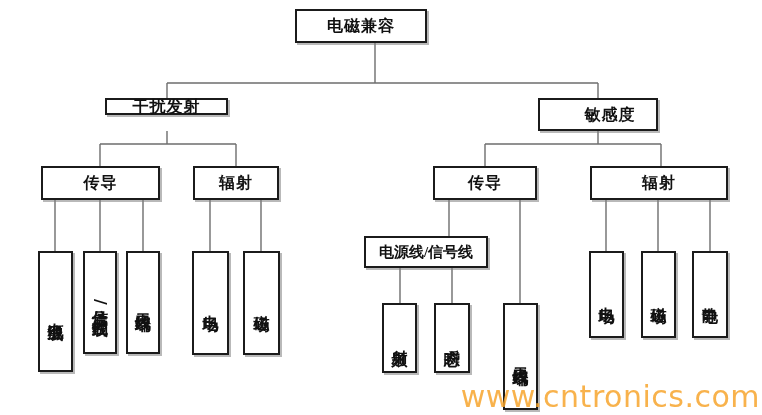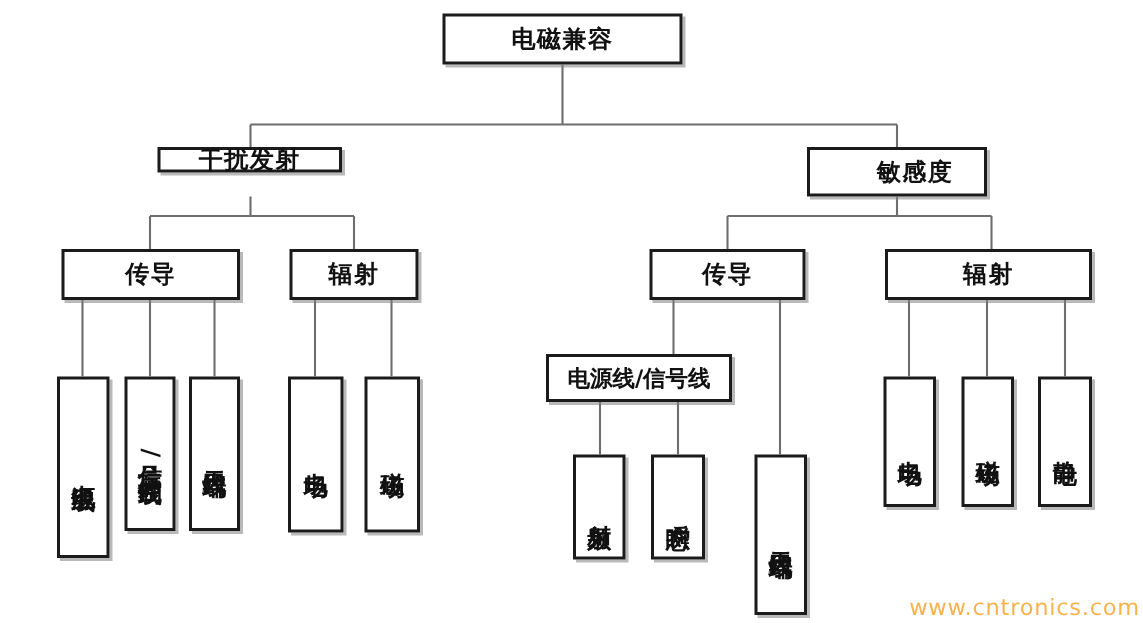--- a/index.html
+++ b/index.html
@@ -20,32 +20,32 @@
     display:flex;align-items:center;justify-content:center;
     color:#111;
     font-weight:600;
   }
   .box{
     font-size:16px;
     letter-spacing:1px;
     text-align:center;
     line-height:1;
   }
-  .box.small{font-size:15px;letter-spacing:0;}
+  .box.small{font-size:15px;letter-spacing:0;font-family:Liberation Serif, serif;}
   .vbox{
     writing-mode:vertical-rl;
     font-size:16px;
     line-height:1;
     letter-spacing:1px;
     text-align:center;
   }
   .watermark{
     position:absolute;
     right:2px;bottom:1px;
-    font-size:15px;
+    font-size:30px;
     letter-spacing:0.5px;
     color:#f7a52d;
     opacity:0.85;
     font-weight:400;
   }
 </style>
 </head>
 <body>
 
 <div id="stage">
@@ -64,21 +64,21 @@
       <path d="M210 200 V251 M261 200 V251"></path>
 
       <path d="M449 200 V236 M520 200 V303"></path>
 
       <path d="M400 268 V303 M452 268 V303"></path>
 
       <path d="M606 200 V251 M658 200 V251 M710 200 V251"></path>
     </g>
   </svg>
 
-  <div class="box" style="left:295px;top:9px;width:160px;height:34px;">电磁兼容</div>
+  <div class="box" style="left:295px;top:9px;width:132px;height:34px;">电磁兼容</div>
 
   <div class="box" style="left:105px;top:98px;width:123px;height:17px;">干扰发射</div>
   <div class="box" style="left:538px;top:98px;width:120px;height:33px;padding-left:24px;">敏感度</div>
 
   <div class="box" style="left:41px;top:166px;width:119px;height:34px;">传导</div>
   <div class="box" style="left:193px;top:166px;width:86px;height:34px;">辐射</div>
   <div class="box" style="left:433px;top:166px;width:104px;height:34px;">传导</div>
   <div class="box" style="left:590px;top:166px;width:138px;height:34px;">辐射</div>
 
   <div class="vbox" style="left:38px;top:251px;width:35px;height:121px;">电源线</div>

